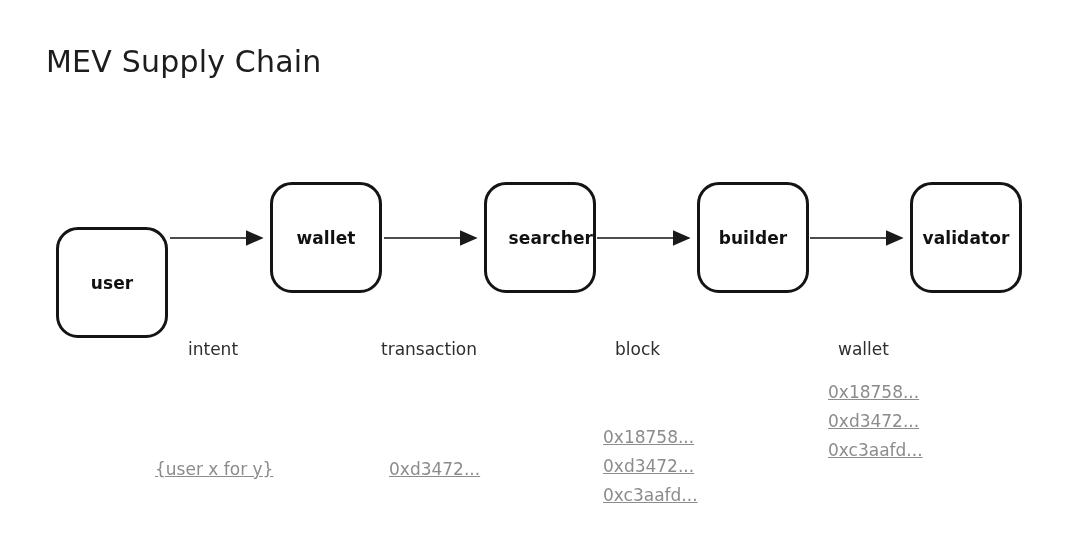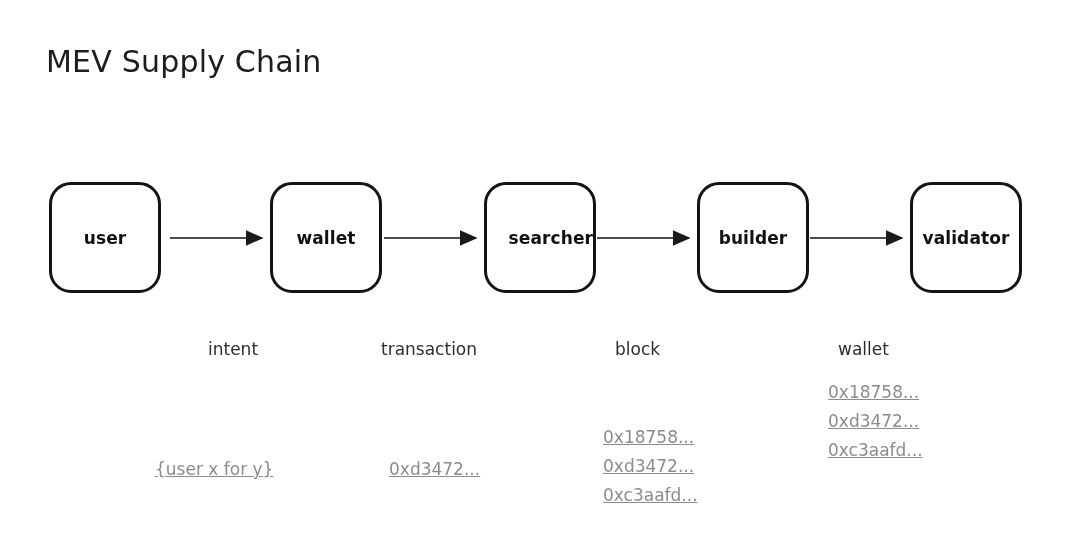--- a/index.html
+++ b/index.html
@@ -44,21 +44,21 @@
     align-items: center;
     justify-content: center;
   }
   .node-label {
     font-size: 17px;
     font-weight: 700;
     color: #111111;
     letter-spacing: 0.1px;
     white-space: nowrap;
   }
-  .node-0 { left: 49px; }
+  .node-0 { left: 56px; margin-top: 45px; }
   .node-1 { left: 270px; }
   .node-2 { left: 484px; justify-content: flex-end; }
   .node-3 { left: 697px; }
   .node-4 { left: 910px; }
 
   
   #arrow-layer {
     position: absolute;
     left: 0;
     top: 0;
@@ -68,21 +68,21 @@
   }
 
   
   .edge-caption {
     position: absolute;
     top: 339px;
     font-size: 17px;
     color: #2e2e2e;
     white-space: nowrap;
   }
-  .cap-0 { left: 188px; margin-left: 20px; }
+  .cap-0 { left: 188px; }
   .cap-1 { left: 381px; }
   .cap-2 { left: 615px; }
   .cap-3 { left: 838px; }
 
   
   .payload {
     position: absolute;
     font-size: 17px;
     color: #8c8c8c;
     line-height: 29px;

